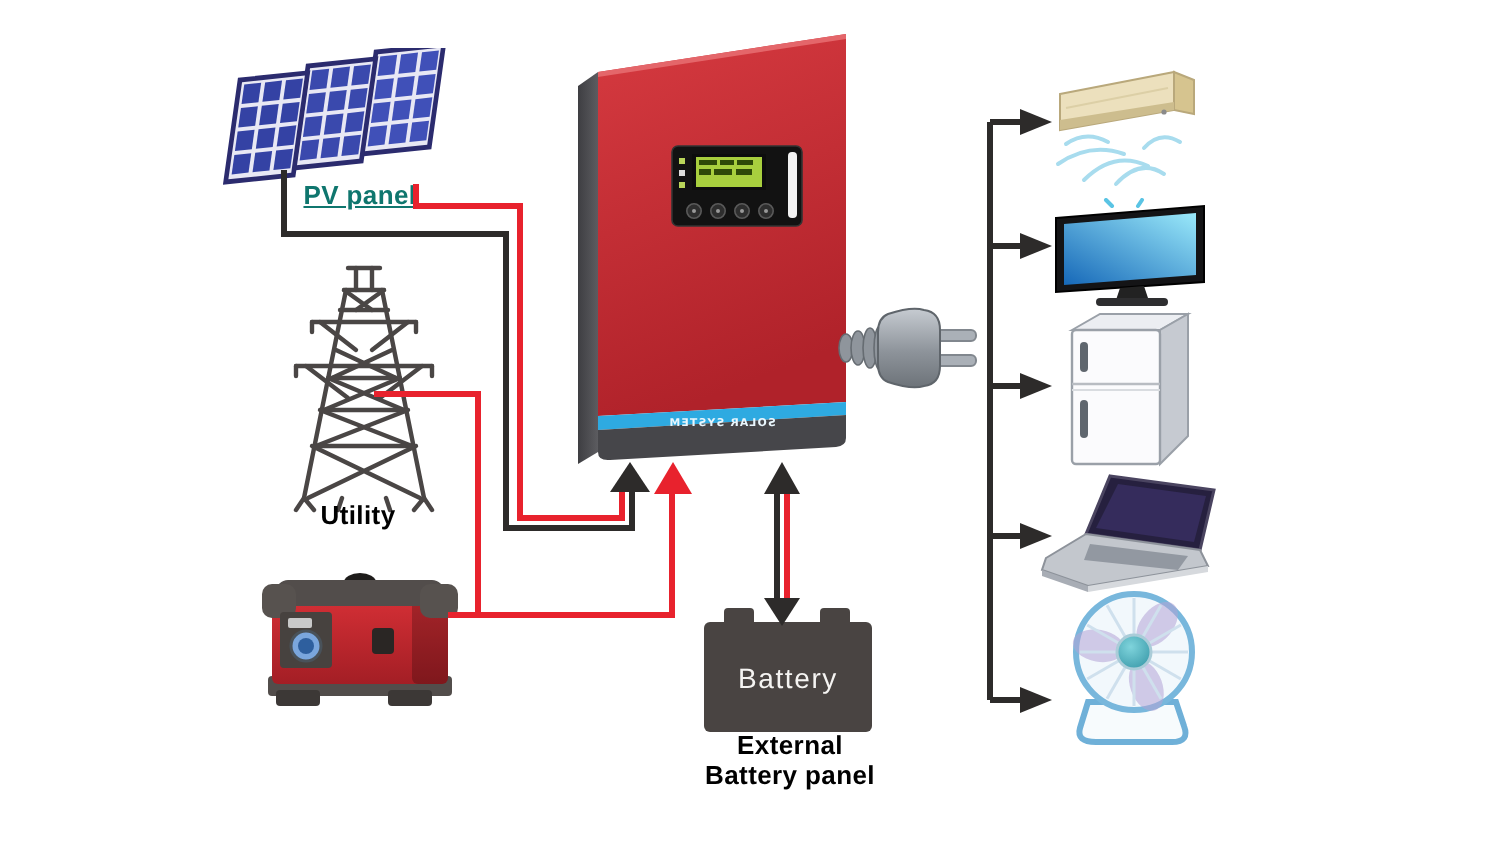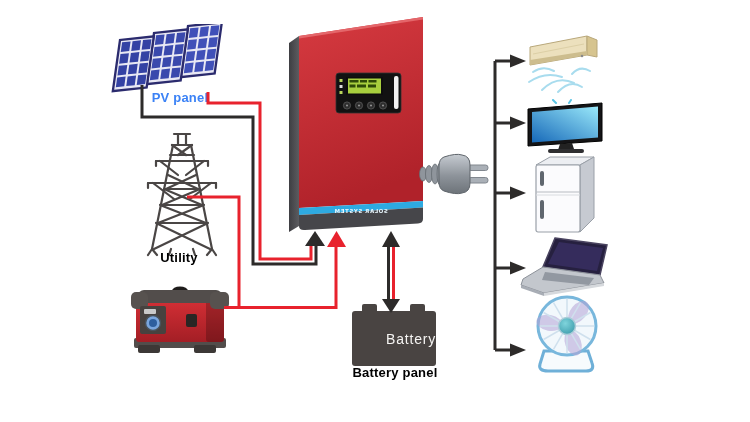--- a/index.html
+++ b/index.html
@@ -2,25 +2,25 @@
 <html><head>
 <meta charset="utf-8">
 <style>
   html,body{margin:0;padding:0;background:#fff;}
   .canvas{position:relative;width:750px;height:422px;background:#ffffff;overflow:hidden;
           font-family:"Liberation Sans",sans-serif;}
   .node{position:absolute;}
   svg{display:block;}
   .label{position:absolute;font-weight:bold;font-size:13px;color:#000000;
          text-align:center;line-height:15px;letter-spacing:.2px;}
-  .label.navy{color:#3b82f6;}
+  .label.navy{color:#0f766e;text-decoration:underline;}
   .battery-body{position:absolute;left:352px;top:304px;width:84px;height:62px;}
   .battery-terminal{position:absolute;top:0;width:15px;height:9px;background:#494442;border-radius:2px 2px 0 0;}
   .battery-box{position:absolute;left:0;top:7px;width:84px;height:55px;background:#494442;border-radius:3px;
-               display:flex;align-items:center;justify-content:flex-end;}
+               display:flex;align-items:center;justify-content:center;}
   .battery-text{color:#f5f4f2;font-size:14px;letter-spacing:.8px;font-weight:normal;}
   .wires{position:absolute;left:0;top:0;pointer-events:none;}
 </style>
 </head>
 <body>
 
 <div class="canvas">
 
   <div class="node" style="left:106px;top:24px;">
     <svg width="128" height="74" viewBox="0 0 128 74">
@@ -209,20 +209,21 @@
   </div>
 
   <div class="battery-body">
     <div class="battery-terminal" style="left:10px;"></div>
     <div class="battery-terminal" style="left:58px;"></div>
     <div class="battery-box">
       <span class="battery-text">Battery</span>
     </div>
   </div>
   <div class="label" style="left:342px;top:365px;width:106px;">
+    <div>External</div>
     <div>Battery panel</div>
   </div>
 
   <div class="node" style="left:527px;top:31px;">
     <svg width="80" height="64" viewBox="0 0 80 64">
       <polygon points="3,16 60,5 60,24 3,34" fill="#ece0bd" stroke="#b9a87b" stroke-width="1"></polygon>
       <polygon points="60,5 70,9 70,26 60,24" fill="#d6c48f" stroke="#b9a87b" stroke-width="1"></polygon>
       <polygon points="3,29 60,20 60,24 3,34" fill="#cdbd8e"></polygon>
       <line x1="6" y1="23" x2="57" y2="13" stroke="#dccfa6" stroke-width="1"></line>
       <circle cx="55" cy="25" r="1.3" fill="#8a8a8a"></circle>

